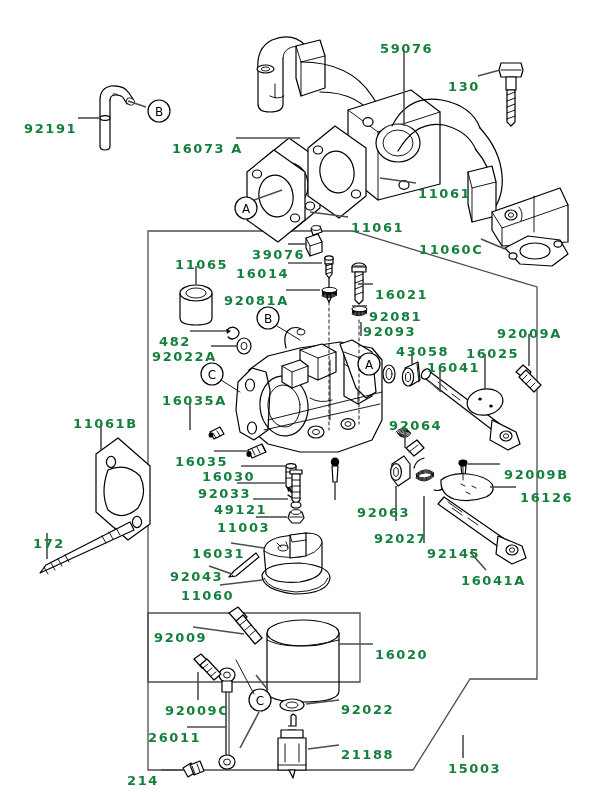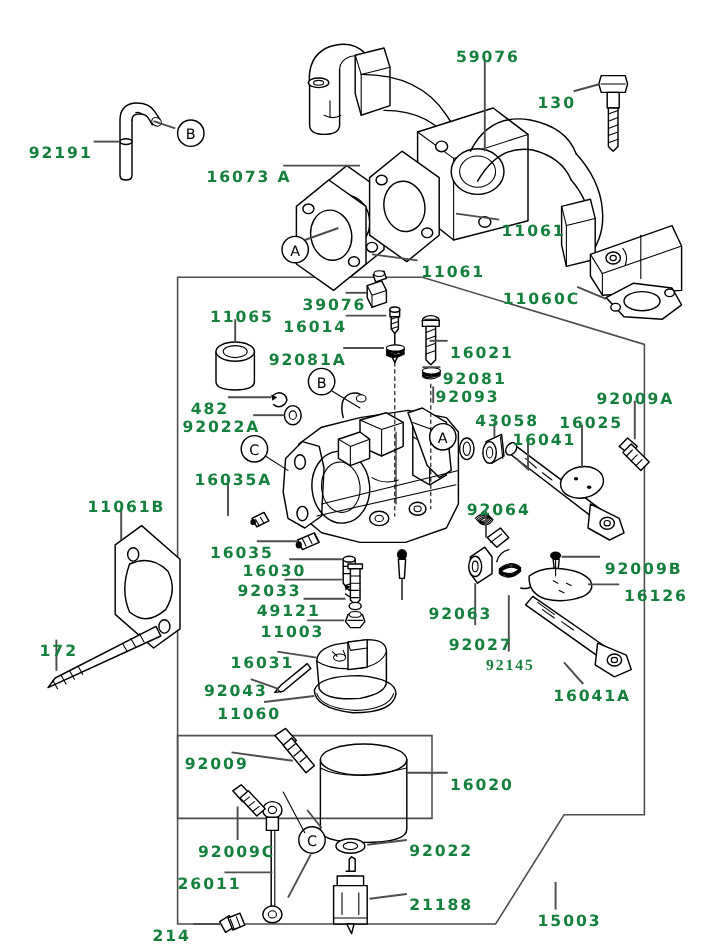--- a/index.html
+++ b/index.html
@@ -510,21 +510,21 @@
     <div class="lbl" style="left: 175px; top: 455px;">16035</div>
     <div class="lbl" style="left: 202px; top: 470px;">16030</div>
     <div class="lbl" style="left: 504px; top: 468px;">92009B</div>
     <div class="lbl" style="left: 198px; top: 487px;">92033</div>
     <div class="lbl" style="left: 520px; top: 491px;">16126</div>
     <div class="lbl" style="left: 214px; top: 503px;">49121</div>
     <div class="lbl" style="left: 317px; top: 506px; margin-left: 40px;">92063</div>
     <div class="lbl" style="left: 217px; top: 521px;">11003</div>
     <div class="lbl" style="left: 33px; top: 537px;">172</div>
     <div class="lbl" style="left: 374px; top: 532px;">92027</div>
-    <div class="lbl" style="left: 405px; top: 547px; font-family: Liberation Serif, serif;">92145</div>
+    <div class="lbl" style="left: 427px; top: 547px;">92145</div>
     <div class="lbl" style="left: 192px; top: 547px;">16031</div>
     <div class="lbl" style="left: 170px; top: 570px;">92043</div>
     <div class="lbl" style="left: 461px; top: 574px;">16041A</div>
     <div class="lbl" style="left: 181px; top: 589px;">11060</div>
     <div class="lbl" style="left: 154px; top: 631px;">92009</div>
     <div class="lbl" style="left: 375px; top: 648px;">16020</div>
     <div class="lbl" style="left: 165px; top: 704px;">92009C</div>
     <div class="lbl" style="left: 341px; top: 703px;">92022</div>
     <div class="lbl" style="left: 148px; top: 731px;">26011</div>
     <div class="lbl" style="left: 341px; top: 748px;">21188</div>

